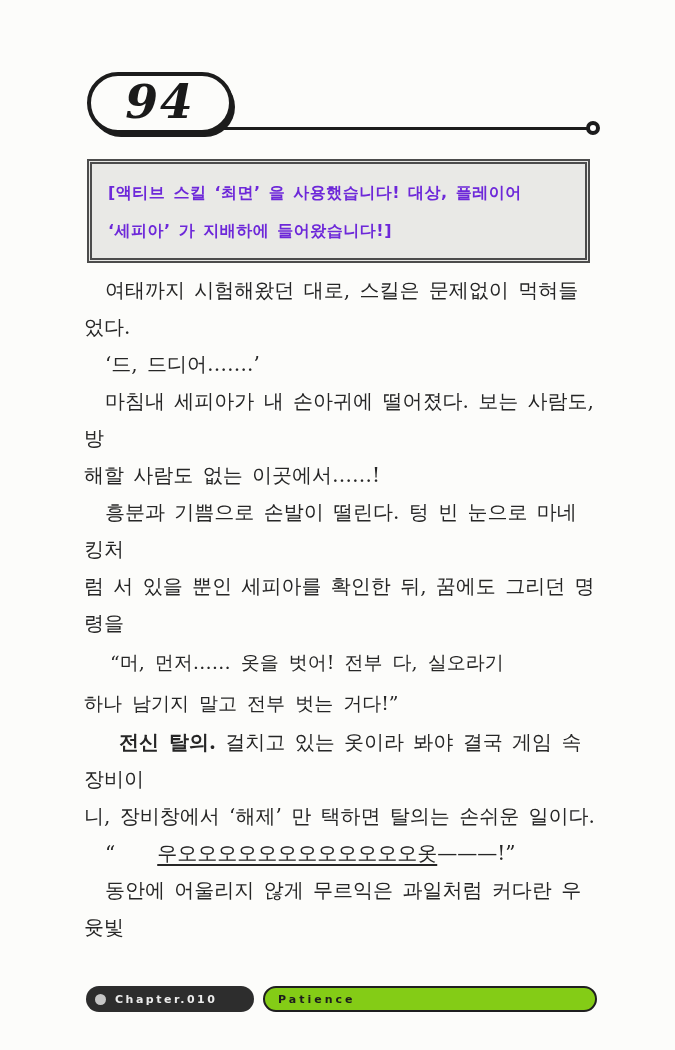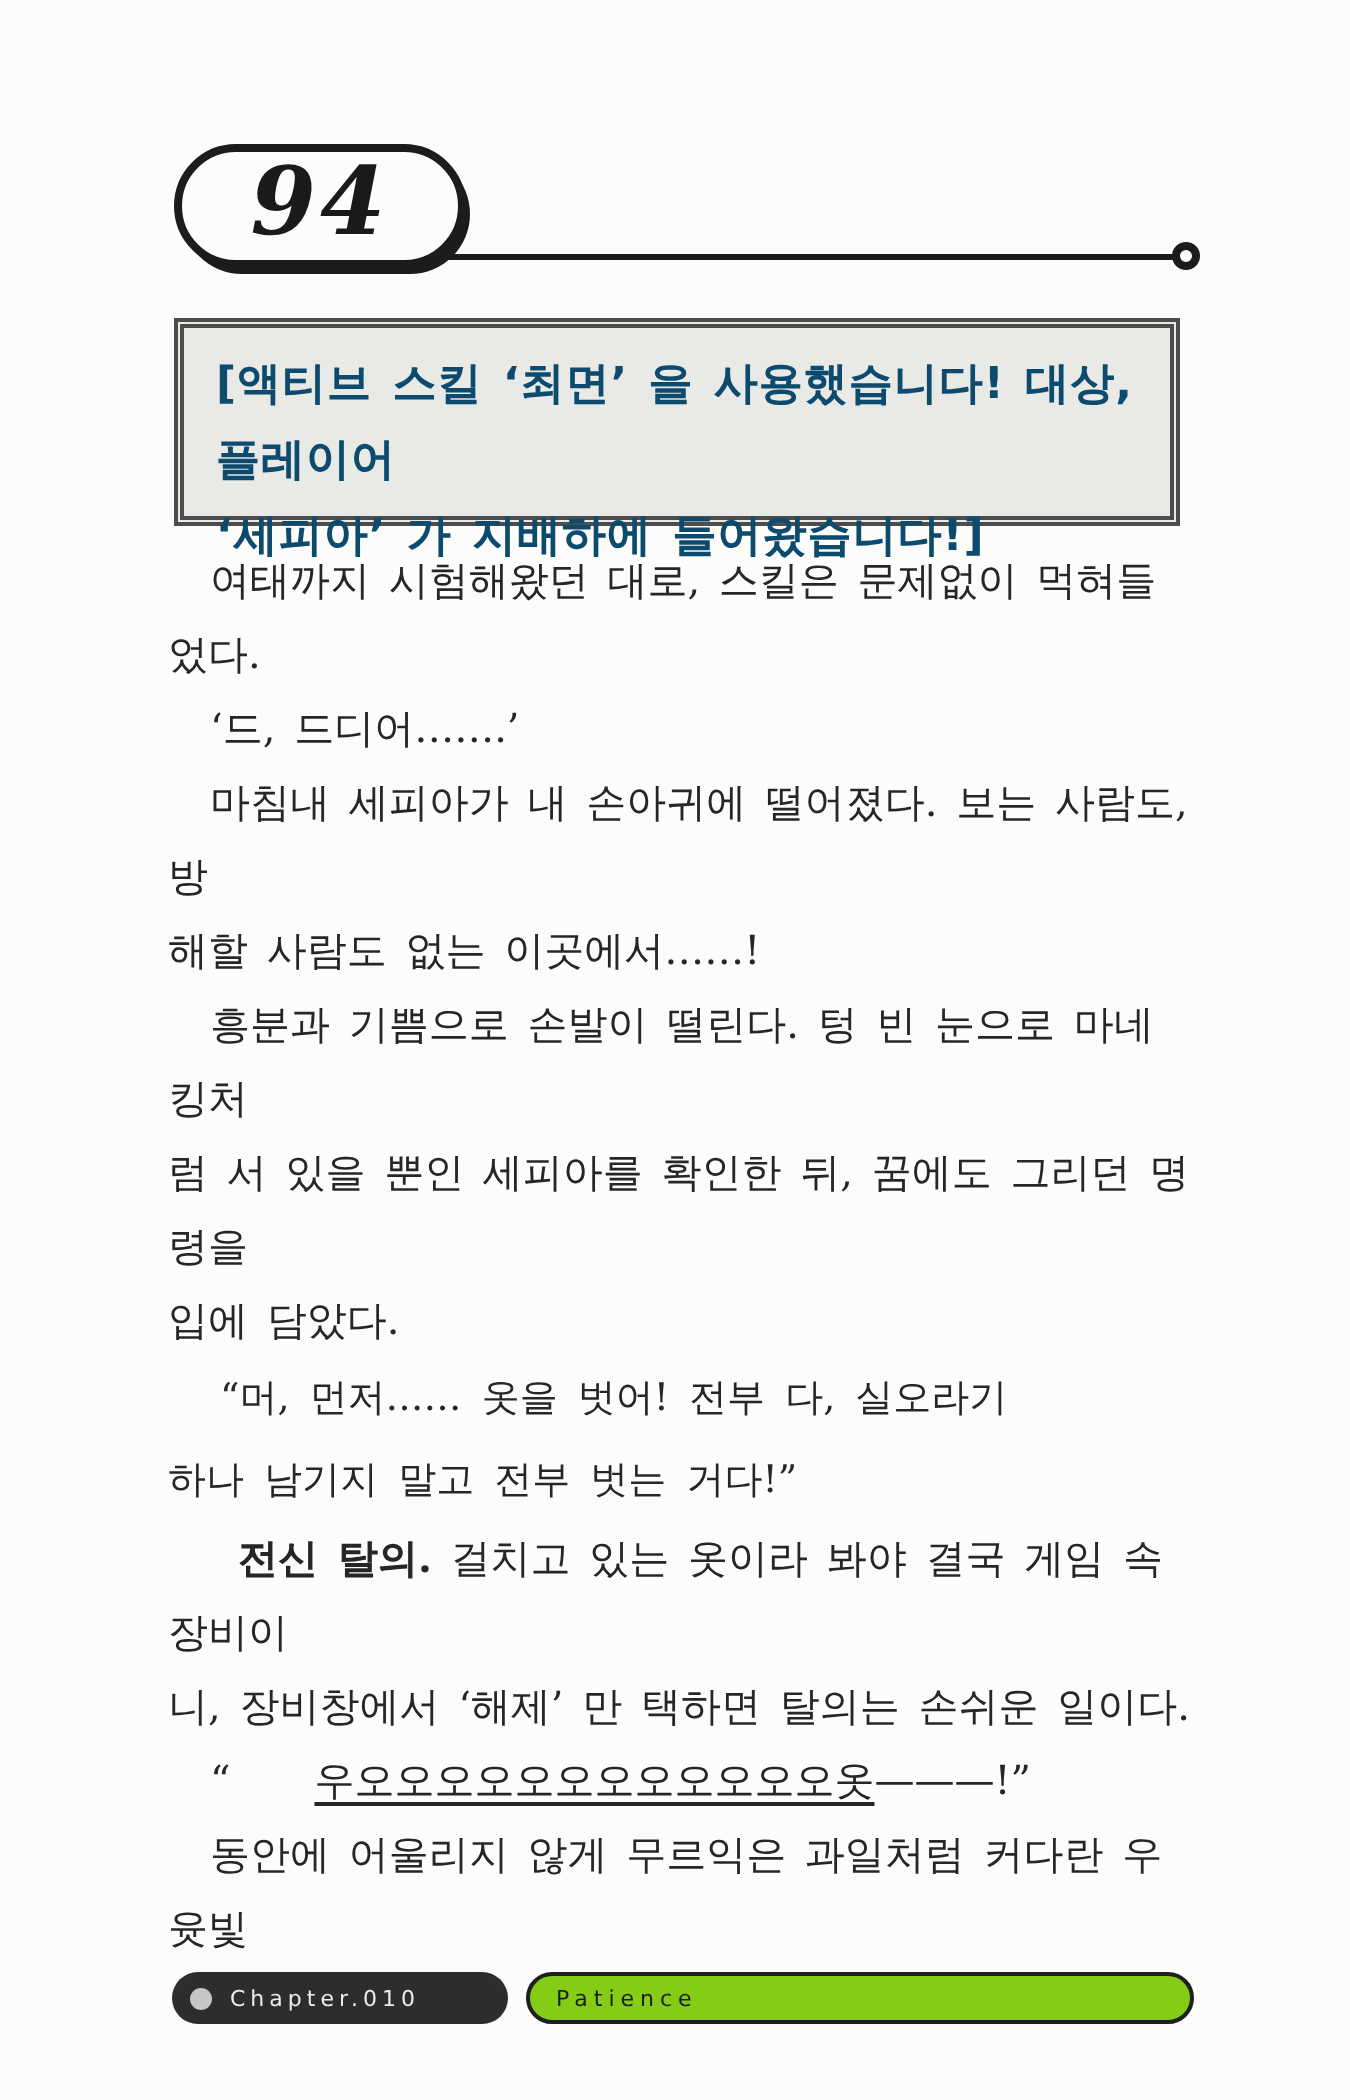--- a/index.html
+++ b/index.html
@@ -34,43 +34,43 @@
     color:#1a1a1a;transform:translateY(-2px);
   }
 
   
   .notice-box{
     position:absolute;left:87px;top:159px;width:503px;height:104px;
     box-sizing:border-box;
     border:5px double #4c4c4c;background:#e9e9e6;
     padding:10px 14px 0 16px;
     font-family:"DejaVu Sans","Liberation Sans",sans-serif;
-    font-weight:bold;font-size:22px;line-height:38px;
-    color:#0c4a6e;letter-spacing:0.5px;word-spacing:2px;
+    font-weight:bold;font-size:16px;line-height:38px;
+    color:#6d28d9;letter-spacing:0.5px;word-spacing:2px;
   }
   .notice-box p{margin:0;}
 
   
   .story{
     position:absolute;left:84px;top:272px;width:512px;
     font-size:20px;line-height:37px;color:#262626;word-spacing:3px;
   }
   .story p{margin:0;}
   .indent{text-indent:21px;}
   .big{font-size:19px;line-height:41px;word-spacing:4px;}
   .big.indent{text-indent:26px;}
   .bold{font-weight:bold;margin-left:14px;}
   .uline{text-decoration:underline;text-underline-offset:4px;margin-left:42px;}
 
   
   .footer{
     position:absolute;left:86px;top:986px;width:511px;height:26px;
     display:flex;gap:9px;
     font-family:"DejaVu Sans","Liberation Sans",sans-serif;
-    font-weight:normal;font-size:11px;
+    font-weight:bold;font-size:11px;
   }
   .chapter-pill{
     width:168px;box-sizing:border-box;height:26px;
     background:#2d2d2d;border-radius:13px;color:#ececec;
     display:flex;align-items:center;padding-left:9px;letter-spacing:2.5px;
   }
   .chapter-dot{
     width:11px;height:11px;border-radius:50%;background:#c6c6c6;
     margin-right:9px;flex:none;
   }
@@ -97,21 +97,20 @@
     <p>‘세피아’ 가 지배하에 들어왔습니다!]</p>
   </section>
 
   <main class="story">
     <p class="indent">여태까지 시험해왔던 대로, 스킬은 문제없이 먹혀들었다.</p>
     <p class="indent">‘드, 드디어…….’</p>
     <p class="indent">마침내 세피아가 내 손아귀에 떨어졌다. 보는 사람도, 방</p>
     <p>해할 사람도 없는 이곳에서……!</p>
     <p class="indent">흥분과 기쁨으로 손발이 떨린다. 텅 빈 눈으로 마네킹처</p>
     <p>럼 서 있을 뿐인 세피아를 확인한 뒤, 꿈에도 그리던 명령을</p>
-    <p>입에 담았다.</p>
     <p class="big indent">“머, 먼저…… 옷을 벗어! 전부 다, 실오라기</p>
     <p class="big">하나 남기지 말고 전부 벗는 거다!”</p>
     <p class="indent"><span class="bold">전신 탈의.</span><span> 걸치고 있는 옷이라 봐야 결국 게임 속 장비이</span></p>
     <p>니, 장비창에서 ‘해제’ 만 택하면 탈의는 손쉬운 일이다.</p>
     <p class="indent"><span>“</span><span class="uline">우오오오오오오오오오오오오옷</span><span>———!”</span></p>
     <p class="indent">동안에 어울리지 않게 무르익은 과일처럼 커다란 우윳빛</p>
 
   </main>
 
   <footer class="footer">

